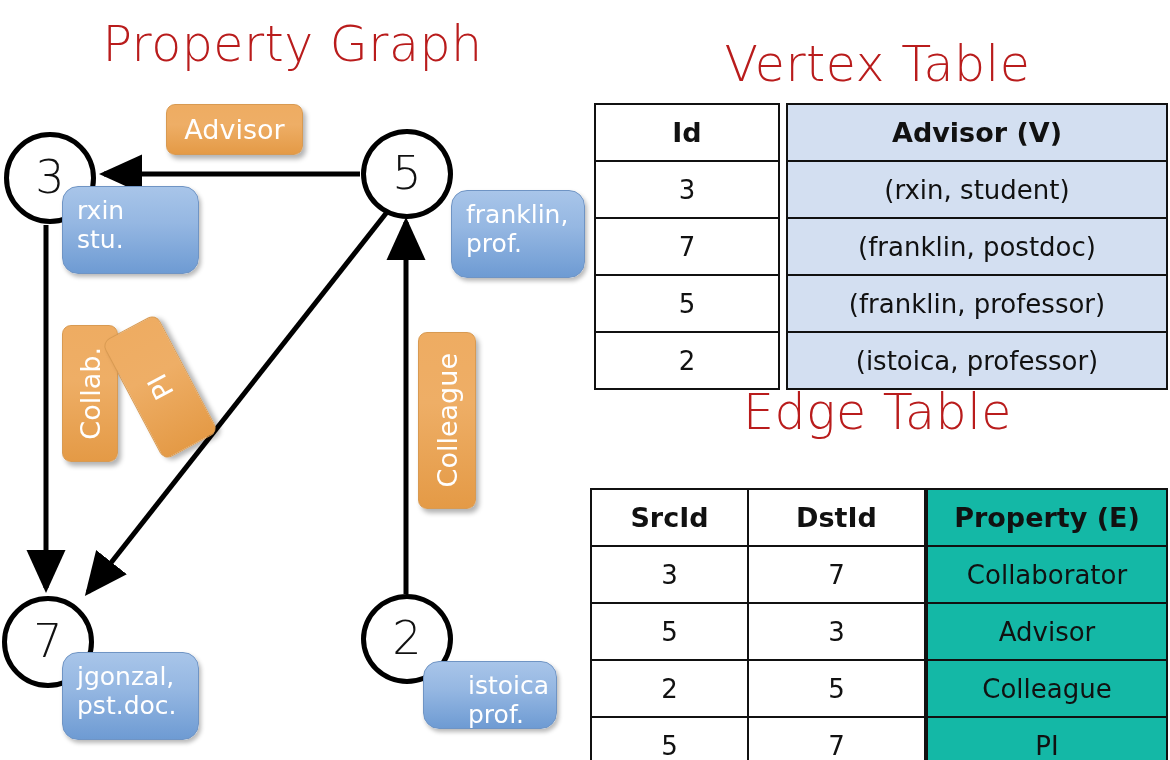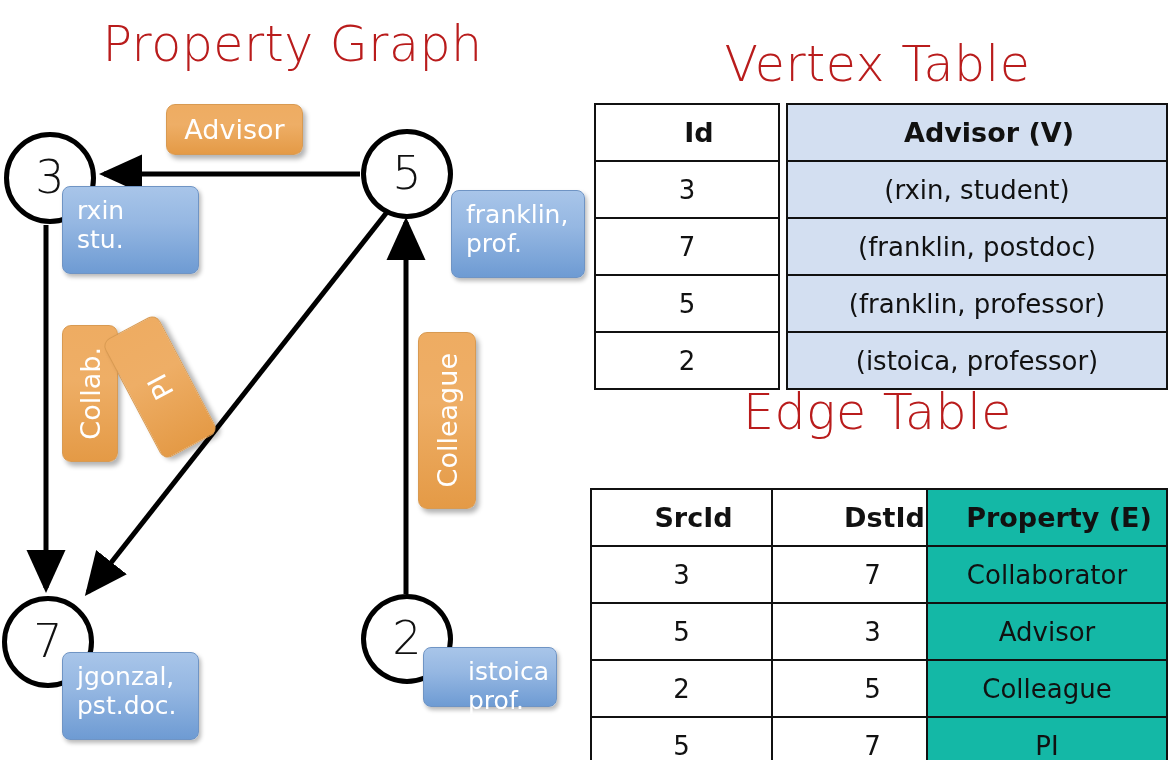--- a/index.html
+++ b/index.html
@@ -55,21 +55,21 @@
     font-family: "DejaVu Sans", sans-serif;
     line-height: 1;
     color: #111;
     margin-top: -2px;
   }
 
   .prop-box {
     position: absolute;
     background: linear-gradient(180deg, #a8c5e9 0%, #95b7e2 42%, #6e9bd3 100%);
     border: 1px solid #6f94c4;
-    border-radius: 8px;
+    border-radius: 16px;
     box-shadow: 2px 3px 4px rgba(0,0,0,0.28);
     color: #ffffff;
     font-size: 25px;
     font-family: "DejaVu Sans", sans-serif;
     line-height: 1.15;
     padding: 10px 12px 10px 14px;
     box-sizing: border-box;
     z-index: 4;
     white-space: pre-line;
   }
@@ -105,21 +105,21 @@
   }
   .tbl td, .tbl th {
     border: 2px solid #111;
     text-align: center;
     font-weight: normal;
     font-size: 26px;
     padding: 0;
     height: 55px;
     color: #111;
   }
-  .tbl th { font-weight: bold; font-size: 27px; padding-left: 24px; }
+  .tbl th { font-weight: bold; font-size: 27px; }
   .key-cell { background: #ffffff; }
   .vprop    { background: #d3dff1; }
   .eprop    { background: #14b8a6; }
 
   #vertex-id-table    { left: 594px; top: 103px; width: 186px; }
   #vertex-prop-table  { left: 786px; top: 103px; width: 382px; }
   #edge-key-table     { left: 590px; top: 488px; width: 330px; }
   #edge-prop-table    { left: 926px; top: 488px; width: 242px; }
 </style>
 </head>
@@ -159,21 +159,21 @@
   <div class="vertex" style="left:361px; top:594px; width:92px; height:90px;">
     <span>2</span>
   </div>
 
   <div class="prop-box" style="left:62px; top:186px; width:137px; height:88px;">rxin
 stu.</div>
   <div class="prop-box" style="left:423px; top:190px; width:134px; height:88px;margin-left:28px;">franklin,
 prof.</div>
   <div class="prop-box" style="left:62px; top:652px; width:137px; height:88px;">jgonzal,
 pst.doc.</div>
-  <div class="prop-box" style="left:423px; top:647px; width:134px; height:60px;padding-left:44px;">istoica
+  <div class="prop-box" style="left:423px; top:661px; width:134px; height:68px;padding-left:44px;">istoica
 prof.</div>
 
   <div class="edge-label" style="left:166px; top:104px; width:137px; height:51px;">
     <span>Advisor</span>
   </div>
 
   <div class="edge-label vertical" style="left:62px; top:325px; width:56px; height:137px;">
     <span>Collab.</span>
   </div>
 

